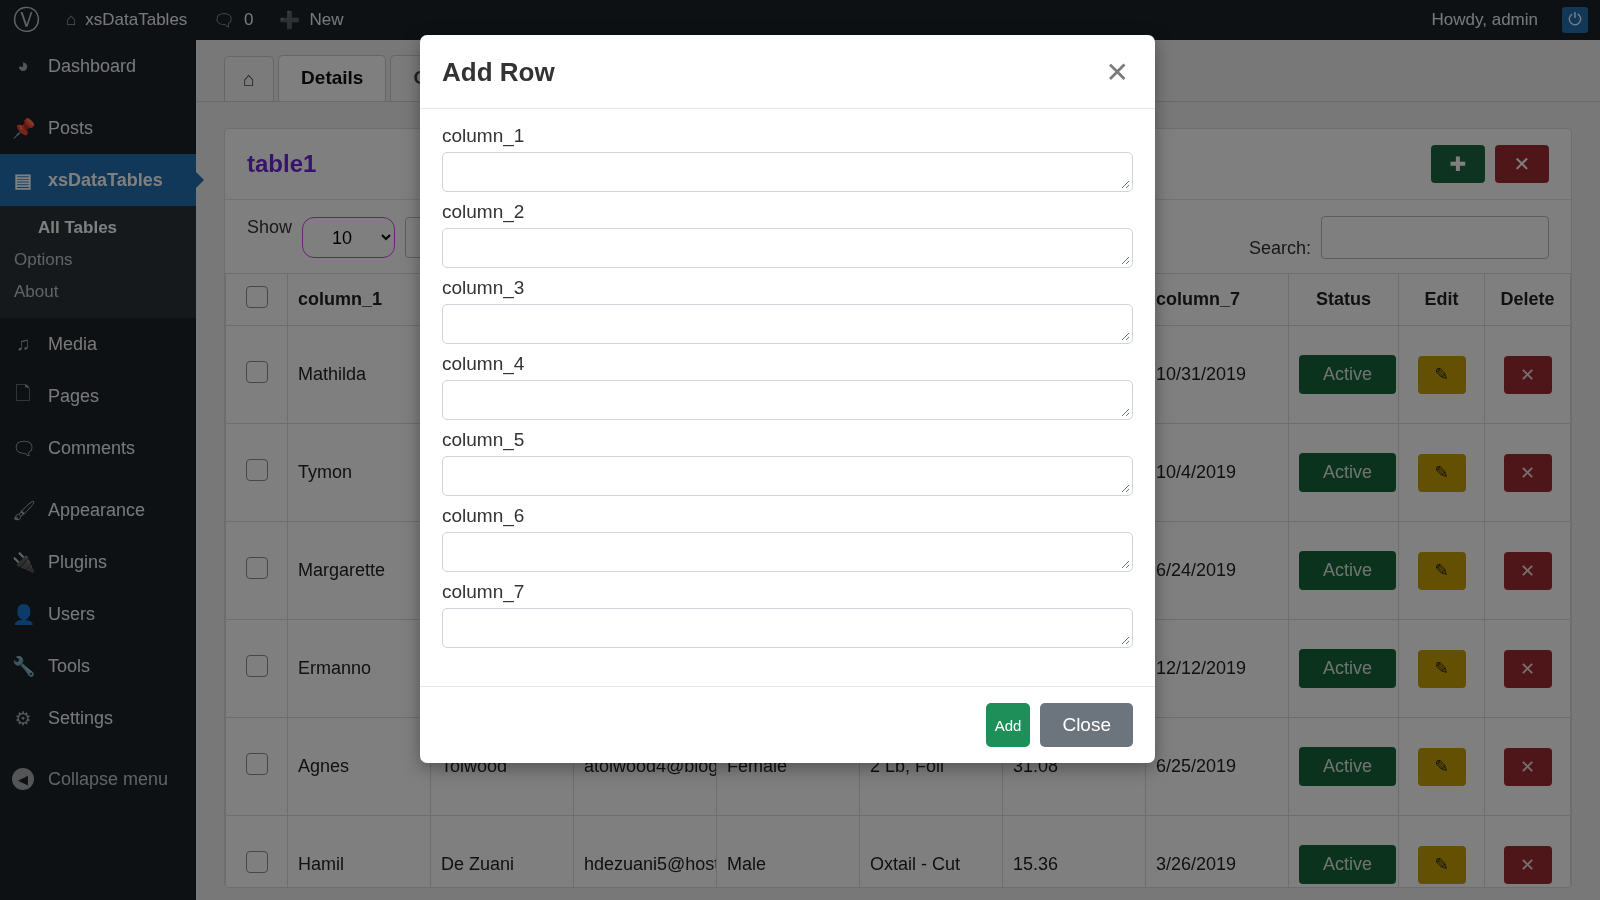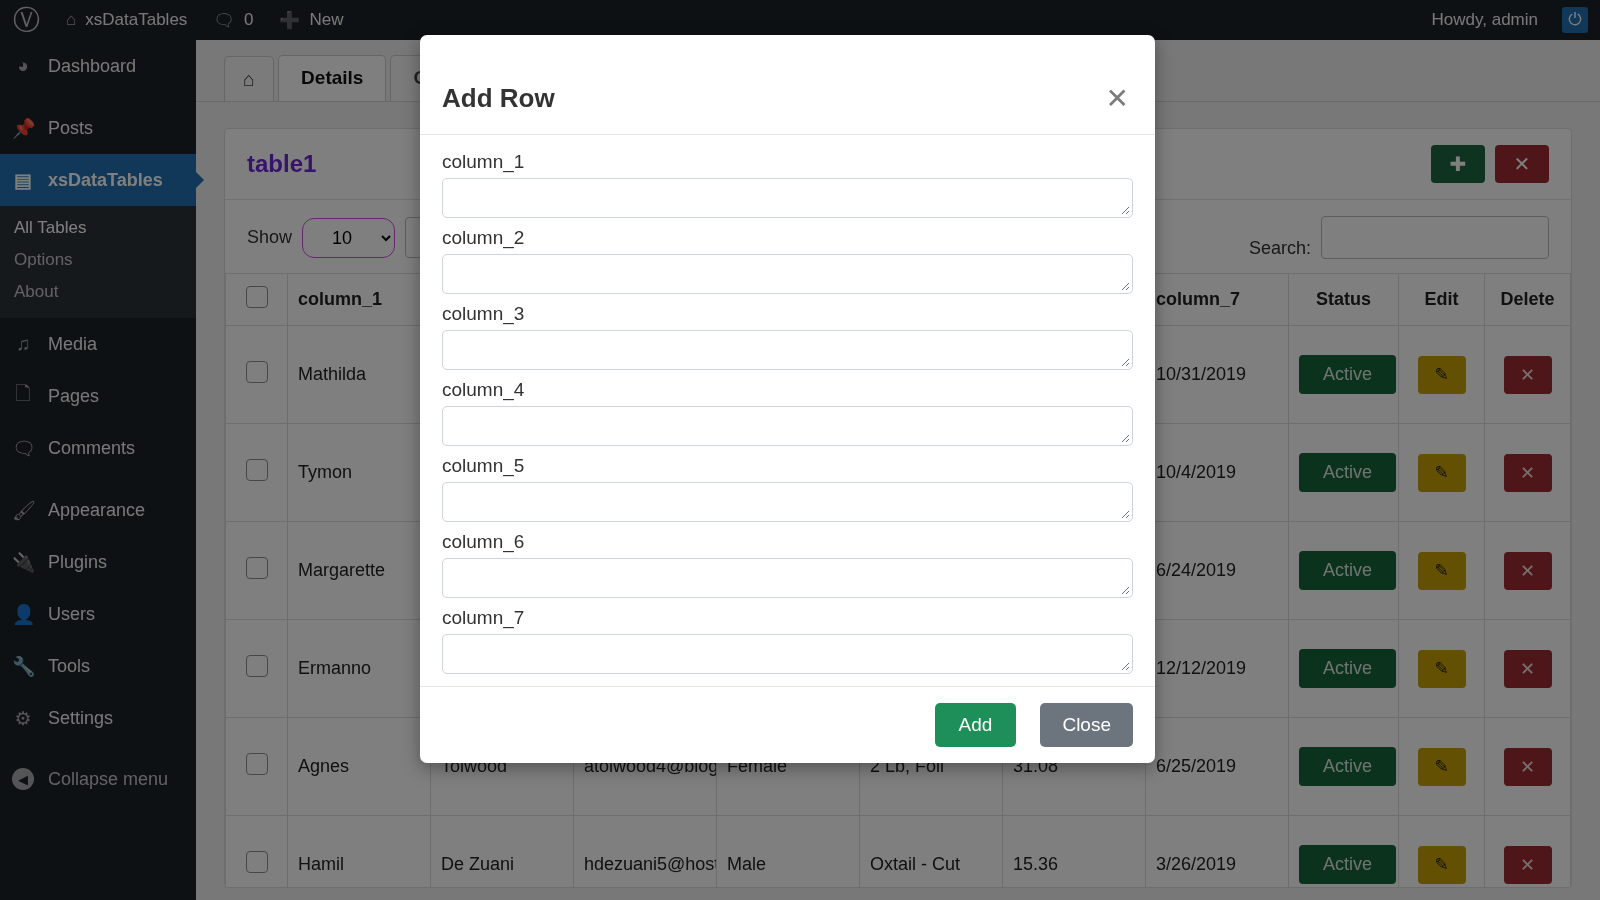--- a/index.html
+++ b/index.html
@@ -62,21 +62,21 @@
     transform: translateY(-50%);
     border-top: 9px solid transparent;
     border-bottom: 9px solid transparent;
     border-left: 9px solid #2271b1;
   }
   .submenu { background: #2c3338; padding: 6px 0 10px 0; }
   .submenu-item {
     display: block; padding: 6px 12px 6px 14px;
     color: #c3c4c7; font-size: 17px;
   }
-  .submenu-item.current { color: #fff; font-weight: 400; }
+  .submenu-item.current { color: #fff; font-weight: 700; margin-left: 24px; }
   .menu-sep { height: 10px; }
   .collapse-row {
     display: flex; align-items: center; gap: 14px;
     height: 50px; padding: 0 12px; color: #c3c4c7; font-size: 18px;
   }
   .collapse-circle {
     width: 22px; height: 22px; border-radius: 50%;
     background: #a7aaad; color: #1d2327;
     display: flex; align-items: center; justify-content: center;
     font-size: 13px;
@@ -124,21 +124,21 @@
     color: #fff; font-size: 20px; cursor: pointer;
     display: flex; align-items: center; justify-content: center;
   }
   .btn-add-row { background: #1c6640; }
   .btn-del-row { background: #9e2c35; }
 
   .dt-controls {
     display: flex; align-items: center; justify-content: space-between;
     padding: 16px 22px 14px 22px;
   }
-  .dt-left { display: flex; align-items: center; gap: 10px; font-size: 18px; color: #333; }
+  .dt-left { display: flex; gap: 10px; font-size: 18px; color: #333; }
   .dt-select {
     border: 1px solid #d946ef; border-radius: 12px; background: #fff;
     padding: 8px 25px; font-size: 18px; font-family: inherit;
     min-width: 66px;
   }
   .dt-reset {
     border: 1px solid #bbb; border-radius: 4px; background: #fff;
     padding: 9px 16px; font-size: 18px; font-family: inherit; cursor: pointer;
     color: #333;
   }
@@ -193,21 +193,20 @@
     border-radius: 7px;
     box-shadow: 0 5px 18px rgba(0,0,0,0.35);
     z-index: 110;
     display: flex; flex-direction: column;
     overflow: hidden;
   }
   .modal-header {
     display: flex; align-items: center; justify-content: space-between;
     padding: 22px 22px 20px 22px;
     border-bottom: 1px solid #e6e6e6;
-    margin-top: 26px;
   }
   .modal-title { font-size: 26px; font-weight: 700; color: #333; }
   .modal-close {
     background: none; border: none; font-size: 28px;
     color: #7b7b7b; cursor: pointer; line-height: 1;
     padding: 0 4px; font-family: inherit;
   }
   .modal-body {
     flex: 1; padding: 16px 22px 10px 22px; overflow: hidden;
   }
@@ -225,25 +224,25 @@
   .resize-grip {
     position: absolute; right: 3px; bottom: 3px;
     width: 12px; height: 12px; pointer-events: none; color: #6c757d;
   }
   .modal-footer {
     display: flex; justify-content: flex-end; gap: 10px;
     padding: 16px 22px; border-top: 1px solid #e6e6e6;
   }
   .btn-primary {
     background: #1e8f58; color: #fff; border: none; border-radius: 5px;
-    padding: 11px 24px; font-size: 19px; cursor: pointer; font-family: inherit;
+    padding: 11px 9px; font-size: 15px; cursor: pointer; font-family: inherit;
   }
   .btn-secondary {
     background: #6c757d; color: #fff; border: none; border-radius: 5px;
-    padding: 11px 22px; font-size: 19px; cursor: pointer; font-family: inherit; margin-left: 14px;
+    padding: 11px 22px; font-size: 19px; cursor: pointer; font-family: inherit;
   }
 </style>
 </head>
 <body>
 
 <div id="adminbar">
   <div class="ab-item">
     <span class="ab-logo">Ⓥ</span>
   </div>
   <div class="ab-item">

